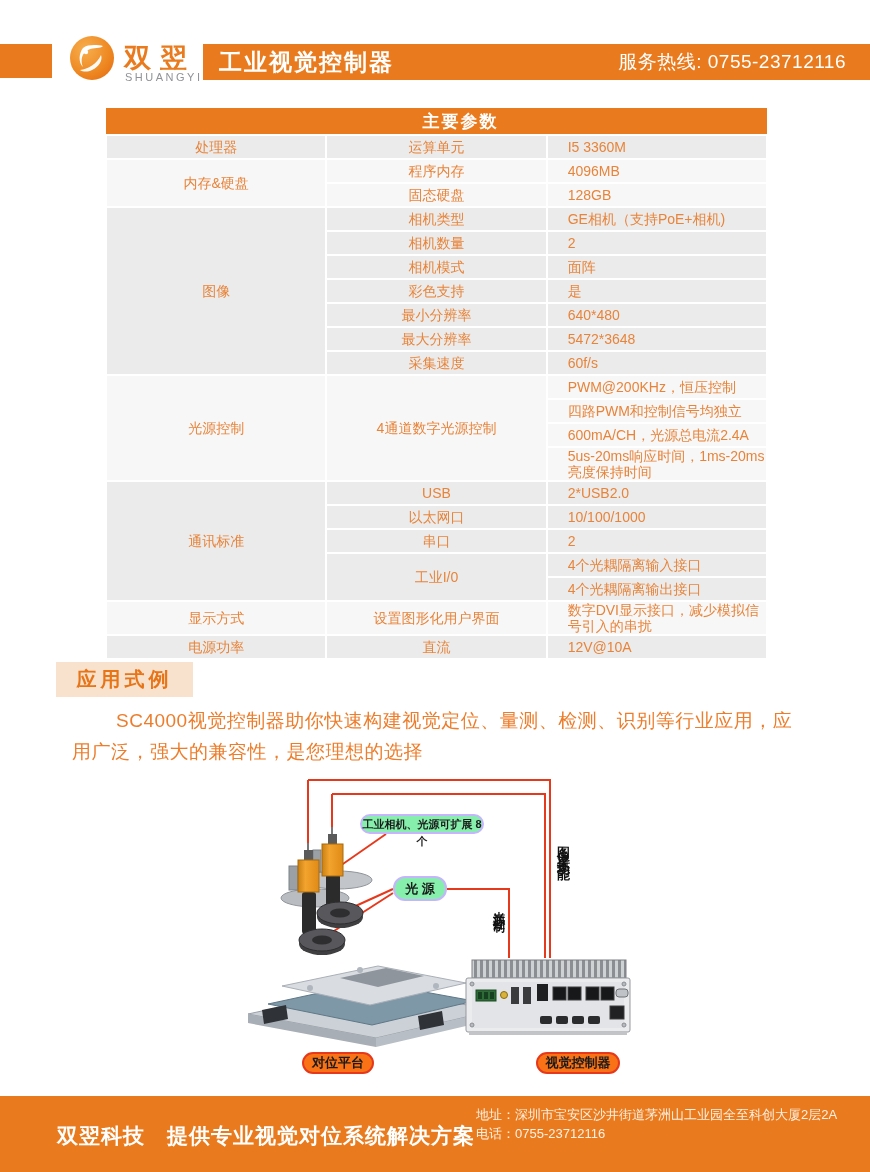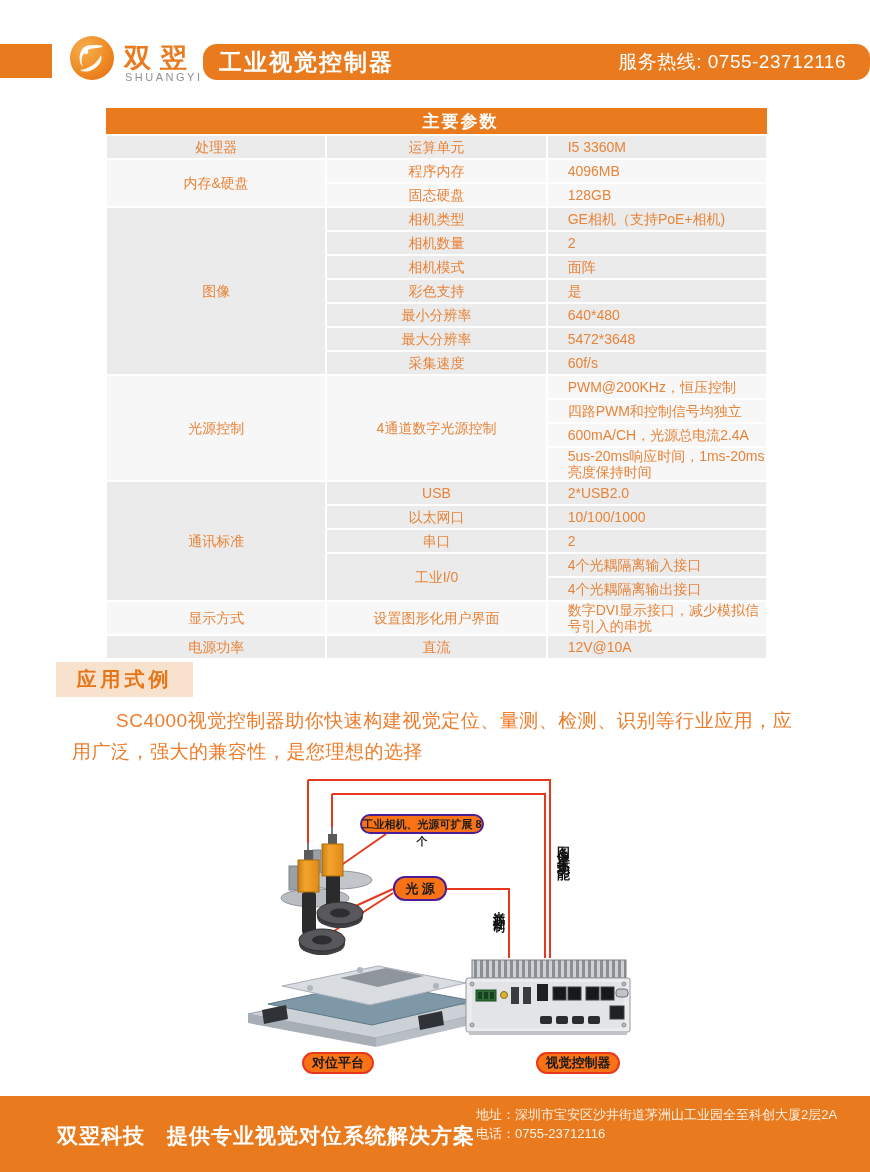--- a/index.html
+++ b/index.html
@@ -8,21 +8,21 @@
   .page { position:relative; width:870px; height:1172px; margin:0 auto; background:#fff; overflow:hidden; }
 
   
   .hdr-accent { position:absolute; left:0; top:44px; width:52px; height:34px; background:#E97B1E; }
   .logo-wrap { position:absolute; left:68px; top:34px; width:135px; height:52px; }
   .logo-circle { position:absolute; left:2px; top:2px; width:44px; height:44px; border-radius:50%;
                  background:radial-gradient(circle at 35% 30%, #F7AE4E 0%, #EE8A24 55%, #E4670D 100%); }
   .logo-cn { position:absolute; left:56px; top:6px; font-size:27px; font-weight:bold; color:#E97B1E; letter-spacing:9px; }
   .logo-en { position:absolute; left:57px; top:37px; font-size:11px; color:#8f9296; letter-spacing:2.5px; }
   .hdr-bar { position:absolute; left:203px; top:44px; right:0; height:36px; background:#E97B1E;
-             display:flex; align-items:center;border-radius:14px; }
+             display:flex; align-items:center; }
   .hdr-title { color:#fff; font-size:23px; font-weight:bold; padding-left:16px; letter-spacing:2px; }
   .hdr-hotline { position:absolute; right:24px; color:#fff; font-size:19px; letter-spacing:0.5px; }
 
   
   .spec-table { position:absolute; left:105px; top:108px; width:663px; border-collapse:collapse; table-layout:fixed; }
   .spec-table th { background:#E97B1E; color:#fff; font-size:17px; font-weight:bold; height:27px; letter-spacing:2px;padding-left:48px; }
   .spec-table td { border:2px solid #fff; color:#E8843A; font-size:14px; height:24px; line-height:1.15; }
   .spec-table td.cat  { width:121px; text-align:center; }
   .spec-table td.item { width:151px; text-align:center; }
   .spec-table td.val  { text-align:left; padding-left:20px; }
@@ -32,24 +32,24 @@
   
   .app-heading { position:absolute; left:56px; top:662px; width:137px; height:35px; background:#F8E2CE;
                  color:#E87418; font-size:20px; font-weight:bold; letter-spacing:4px;
                  line-height:35px; text-align:center; }
   .app-desc { position:absolute; left:72px; top:705px; width:730px; color:#ED7D2B; font-size:19px;
               line-height:31px; text-indent:44px; letter-spacing:0.5px; }
 
   
   .diagram { position:absolute; left:240px; top:770px; width:420px; height:320px; }
   .diagram svg { position:absolute; left:0; top:0; }
-  .callout { position:absolute; background:#f97316; border:2px solid #4c1d95; border-radius:10px;
+  .callout { position:absolute; background:#86efac; border:2px solid #c4b5fd; border-radius:10px;
              color:#1a1a1a; font-weight:bold; text-align:center; z-index:3; }
   .callout-cam { left:120px; top:44px; width:124px; height:20px; font-size:11px; line-height:17px; }
-  .callout-light { left:153px; top:106px; width:54px; height:25px; font-size:13px; line-height:22px; border-radius:12px;font-family:Liberation Serif, serif; }
+  .callout-light { left:153px; top:106px; width:54px; height:25px; font-size:13px; line-height:22px; border-radius:12px; }
   .vlabel { position:absolute; writing-mode:vertical-rl; text-orientation:upright; color:#111;
             font-weight:bold; font-size:13px; letter-spacing:4px; z-index:3; }
   .vlabel-capture { left:314px; top:66px; }
   .vlabel-lightctl { left:250px; top:131px; font-size:12px; letter-spacing:3px; }
   .devlabel { position:absolute; top:282px; background:#f97316; border:2px solid #E6391C; border-radius:11px;
               color:#1a1a1a; font-weight:bold; font-size:13px; text-align:center; line-height:18px; height:22px; z-index:3; }
   .devlabel-platform { left:62px; width:72px; }
   .devlabel-controller { left:296px; width:84px; }
 
   

